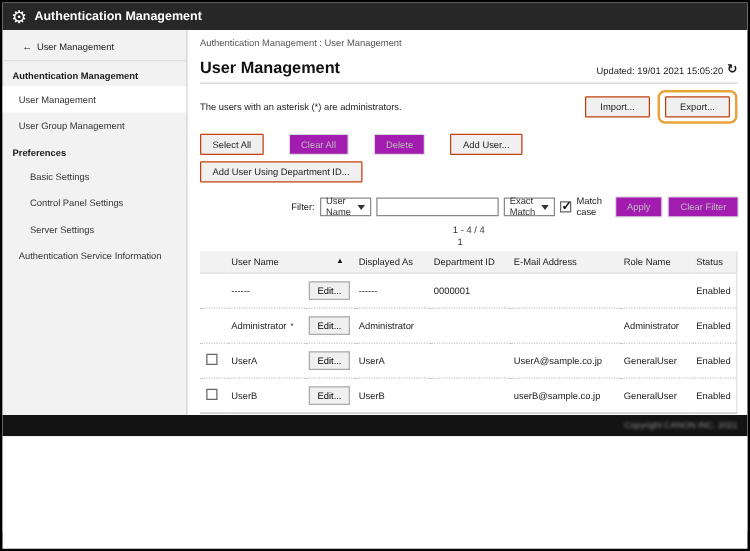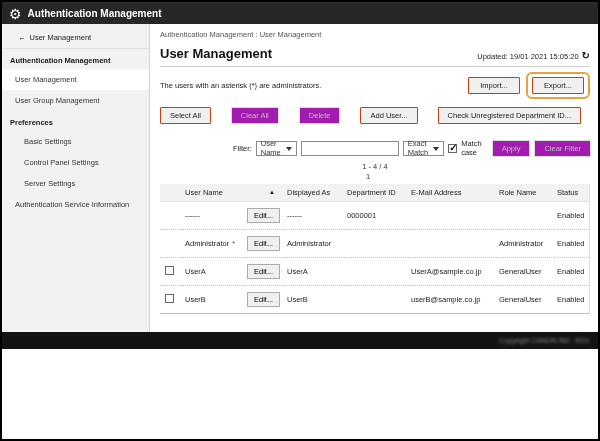--- a/index.html
+++ b/index.html
@@ -122,23 +122,23 @@
             <button class="btn">Export...</button>
           </span>
         </span>
       </div>
 
       <div class="toolbar-row">
         <button class="btn">Select All</button>
         <button class="btn disabled">Clear All</button>
         <button class="btn disabled">Delete</button>
         <button class="btn">Add User...</button>
-        <button class="btn">Check Unregistered Department ID...</button>
       </div>
       <div class="toolbar-row second">
+        <button class="btn">Add User Using Department ID...</button>
       </div>
 
       <div class="filter-row">
         <span class="filter-label">Filter:</span>
         <span class="select sel-field">
           <span>User Name</span>
           <span class="chev"></span>
         </span>
         <input class="filter-input" type="text" value="" style="">
         <span class="select sel-match">

